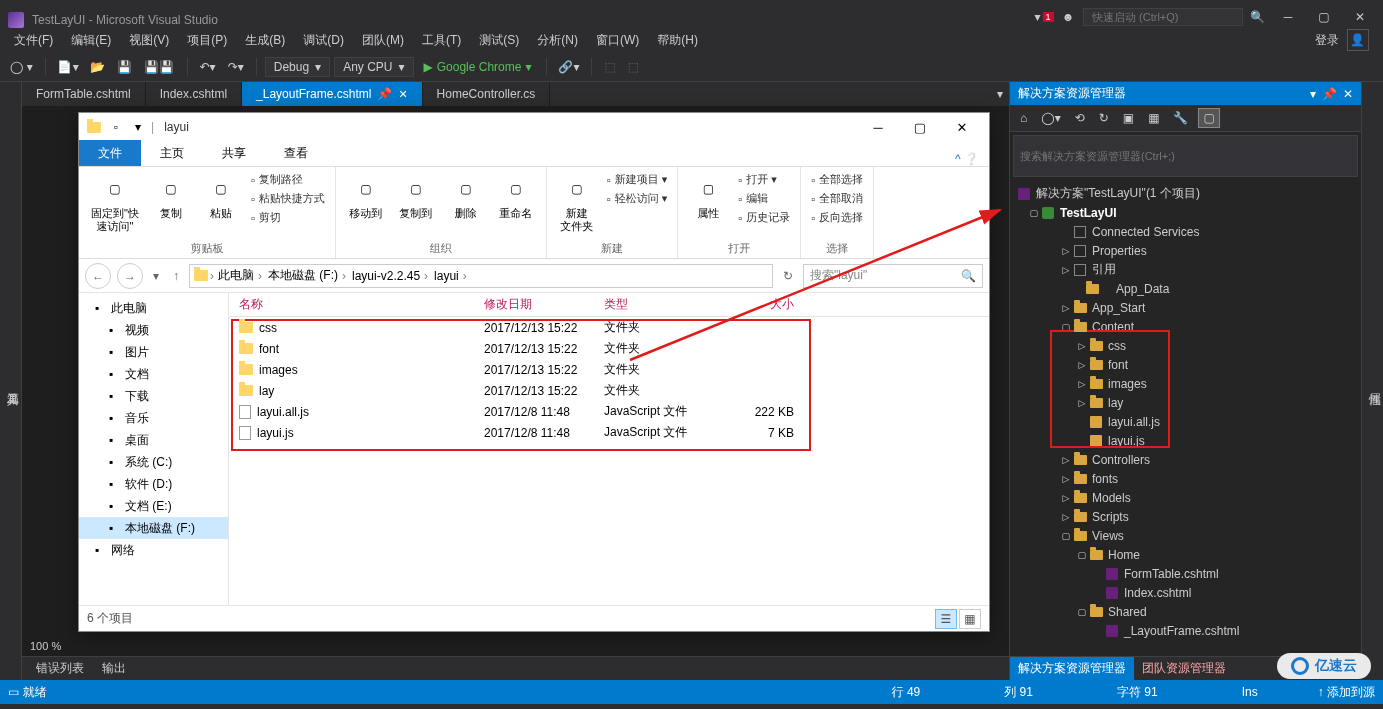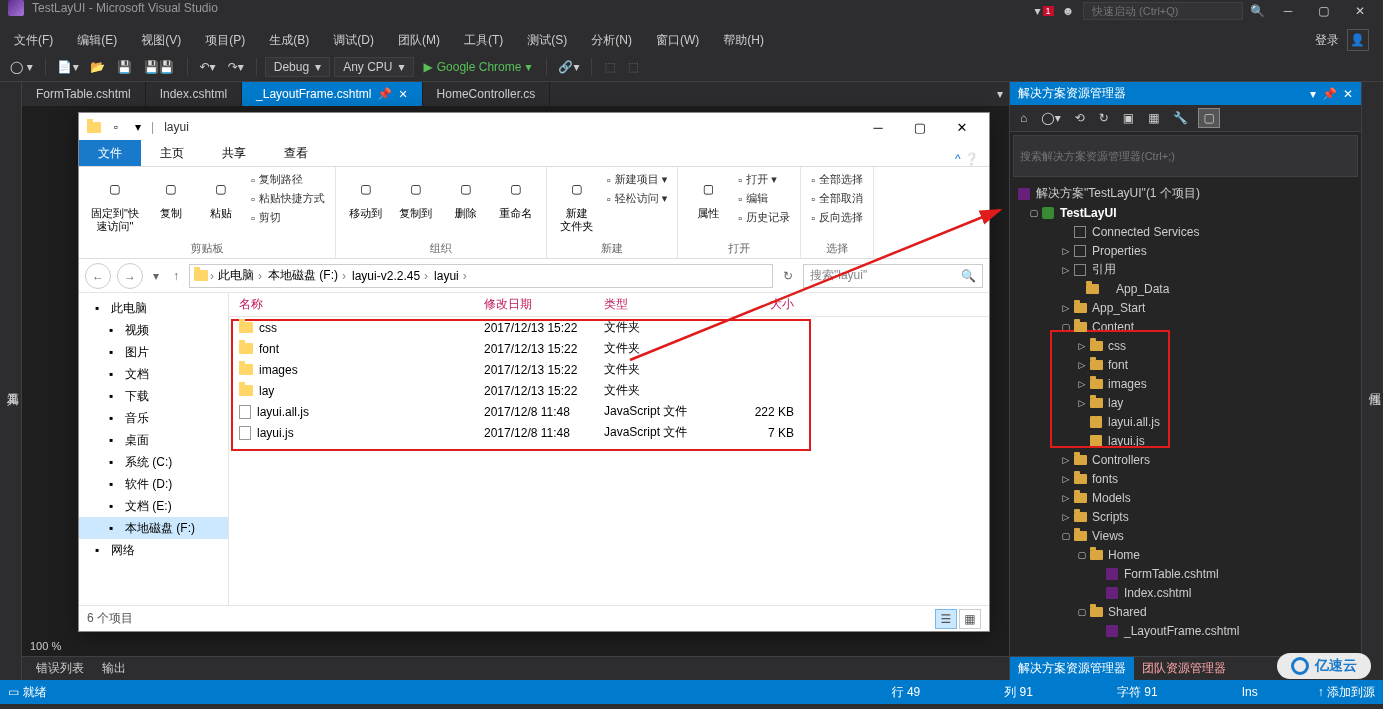--- a/index.html
+++ b/index.html
@@ -1,30 +1,30 @@
 <!DOCTYPE html>
 <html><head>
 <meta charset="utf-8">
 <style>
 * { margin: 0; padding: 0; box-sizing: border-box; font-family: "Microsoft YaHei", "Segoe UI", sans-serif; }
 body { background: #2d2d30; color: #ccc; font-size: 12px; width: 1383px; height: 709px; overflow: hidden; position: relative; }
 
 
-.titlebar { height: 28px; background: #2d2d30; display: flex; align-items: flex-start; padding: 0 8px; justify-content: space-between; }
+.titlebar { height: 28px; background: #2d2d30; display: flex; align-items: flex-end; padding: 0 8px; justify-content: space-between; }
 .titlebar-left { display: flex; align-items: center; gap: 8px; }
 .vs-logo { width: 16px; height: 16px; background: linear-gradient(135deg,#5e2d91,#a678d8); border-radius:2px; }
 .titlebar-title { color: #999; font-size: 12px; }
 .titlebar-right { display: flex; align-items: center; gap: 6px; }
 .titlebar-icon { width: 18px; height: 18px; display:flex; align-items:center; justify-content:center; color:#ccc; cursor:pointer; }
 .quick-launch { background: #333337; border: 1px solid #3f3f46; color:#888; padding: 2px 8px; width: 160px; font-size:11px; }
 .win-btn { width: 30px; height: 22px; display:flex; align-items:center; justify-content:center; color:#ccc; cursor:pointer; }
 
 
 .menubar { height: 24px; background: #2d2d30; display:flex; align-items:center; padding: 0 6px; justify-content: space-between; }
-.menubar-left { display:flex; gap: 8px; }
+.menubar-left { display:flex; gap: 2px; }
 .menu-item { padding: 3px 8px; color:#ccc; cursor:pointer; }
 .menubar-right { display:flex; align-items:center; gap:8px; padding-right:8px; }
 .avatar-box { width:22px; height:22px; border:1px solid #555; display:flex; align-items:center; justify-content:center; }
 
 
 .toolbar { height: 30px; background: #2d2d30; border-bottom: 1px solid #3f3f46; display:flex; align-items:center; padding: 0 6px; gap: 4px; }
 .tb-btn { padding: 2px 4px; color:#ccc; cursor:pointer; display:flex; align-items:center; gap:2px; }
 .tb-sep { width:1px; height:18px; background:#3f3f46; margin:0 4px; }
 .tb-combo { background:#333337; border:1px solid #3f3f46; color:#ccc; padding:2px 8px; display:flex; align-items:center; gap:6px; cursor:pointer; }
 .tb-start { color:#56c056; display:flex; align-items:center; gap:4px; padding:2px 6px; }

